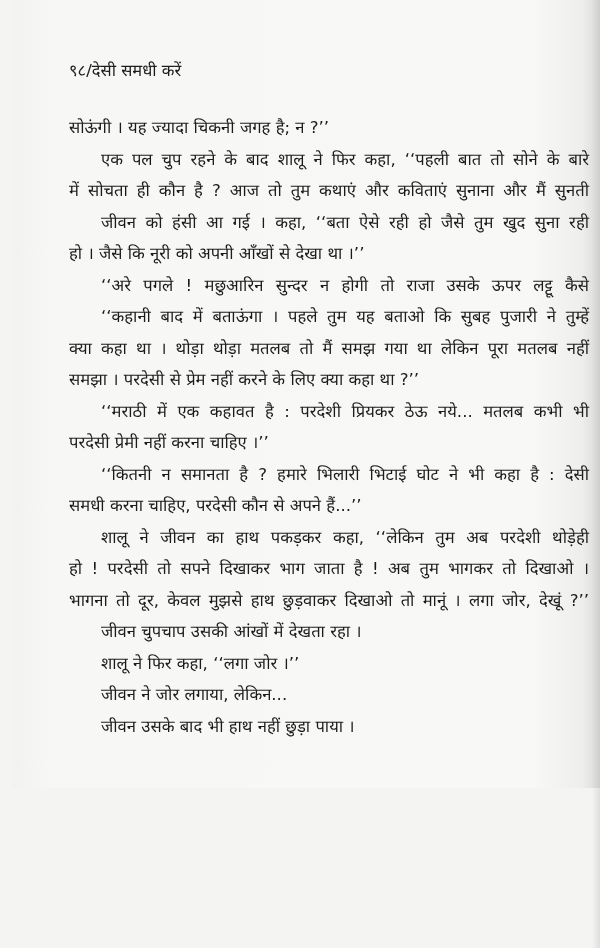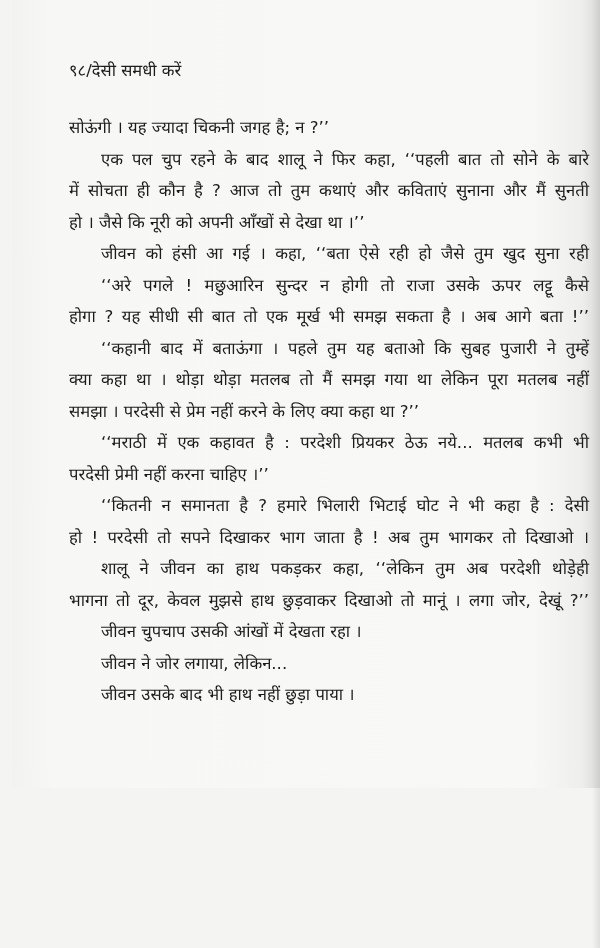--- a/index.html
+++ b/index.html
@@ -36,30 +36,31 @@
 
 <div class="page">
   <div class="gutter-shadow"></div>
 
   <div class="running-head">९८/देसी समधी करें</div>
 
   <div class="body-text" id="body-text">
       <div class="line">सोऊंगी । यह ज्यादा चिकनी जगह है; न ?’’</div>
       <div class="line indent justify">एक पल चुप रहने के बाद शालू ने फिर कहा, ‘‘पहली बात तो सोने के बारे</div>
       <div class="line justify">में सोचता ही कौन है ? आज तो तुम कथाएं और कविताएं सुनाना और मैं सुनती</div>
+      <div class="line indent justify">जीवन को हंसी आ गई । कहा, ‘‘बता ऐसे रही हो जैसे तुम खुद सुना रही</div>
       <div class="line">हो । जैसे कि नूरी को अपनी आँखों से देखा था ।’’</div>
-      <div class="line indent justify">जीवन को हंसी आ गई । कहा, ‘‘बता ऐसे रही हो जैसे तुम खुद सुना रही</div>
       <div class="line indent justify">‘‘अरे पगले ! मछुआरिन सुन्दर न होगी तो राजा उसके ऊपर लट्टू कैसे</div>
-      <div class="line justify">होगा ? यह सीधी सी बात तो एक मूर्ख भी समझ सकता है । अब आगे बता !’’</div>
       <div class="line indent justify">‘‘कहानी बाद में बताऊंगा । पहले तुम यह बताओ कि सुबह पुजारी ने तुम्हें</div>
       <div class="line justify">क्या कहा था । थोड़ा थोड़ा मतलब तो मैं समझ गया था लेकिन पूरा मतलब नहीं</div>
       <div class="line">समझा । परदेसी से प्रेम नहीं करने के लिए क्या कहा था ?’’</div>
       <div class="line indent justify">‘‘मराठी में एक कहावत है : परदेशी प्रियकर ठेऊ नये... मतलब कभी भी</div>
       <div class="line">परदेसी प्रेमी नहीं करना चाहिए ।’’</div>
       <div class="line indent justify">‘‘कितनी न समानता है ? हमारे भिलारी भिटाई घोट ने भी कहा है : देसी</div>
+      <div class="line">समधी करना चाहिए, परदेसी कौन से अपने हैं...’’</div>
+      <div class="line indent justify">शालू ने जीवन का हाथ पकड़कर कहा, ‘‘लेकिन तुम अब परदेशी थोड़ेही</div>
       <div class="line justify">हो ! परदेसी तो सपने दिखाकर भाग जाता है ! अब तुम भागकर तो दिखाओ ।</div>
-      <div class="line indent justify">शालू ने जीवन का हाथ पकड़कर कहा, ‘‘लेकिन तुम अब परदेशी थोड़ेही</div>
       <div class="line justify">भागना तो दूर, केवल मुझसे हाथ छुड़वाकर दिखाओ तो मानूं । लगा जोर, देखूं ?’’</div>
       <div class="line indent">जीवन चुपचाप उसकी आंखों में देखता रहा ।</div>
+      <div class="line indent">शालू ने फिर कहा, ‘‘लगा जोर ।’’</div>
       <div class="line indent">जीवन ने जोर लगाया, लेकिन...</div>
       <div class="line indent">जीवन उसके बाद भी हाथ नहीं छुड़ा पाया ।</div>
     </div>
 </div>
 
 </body></html>

